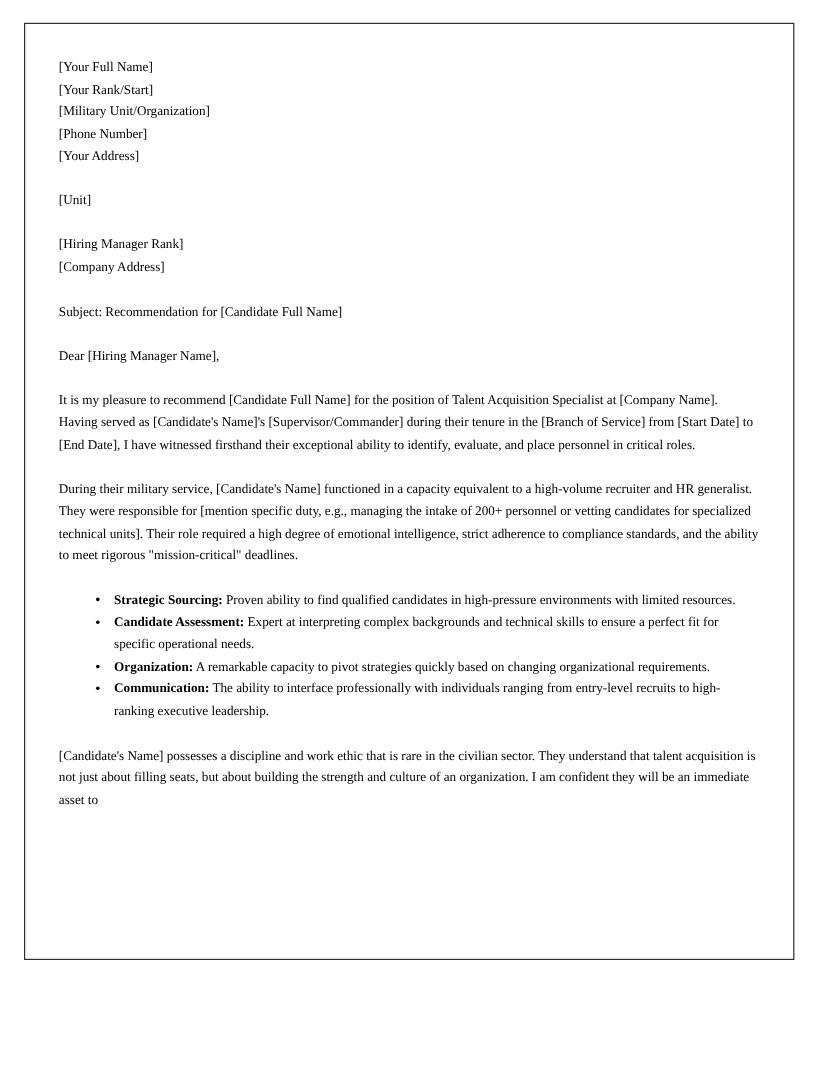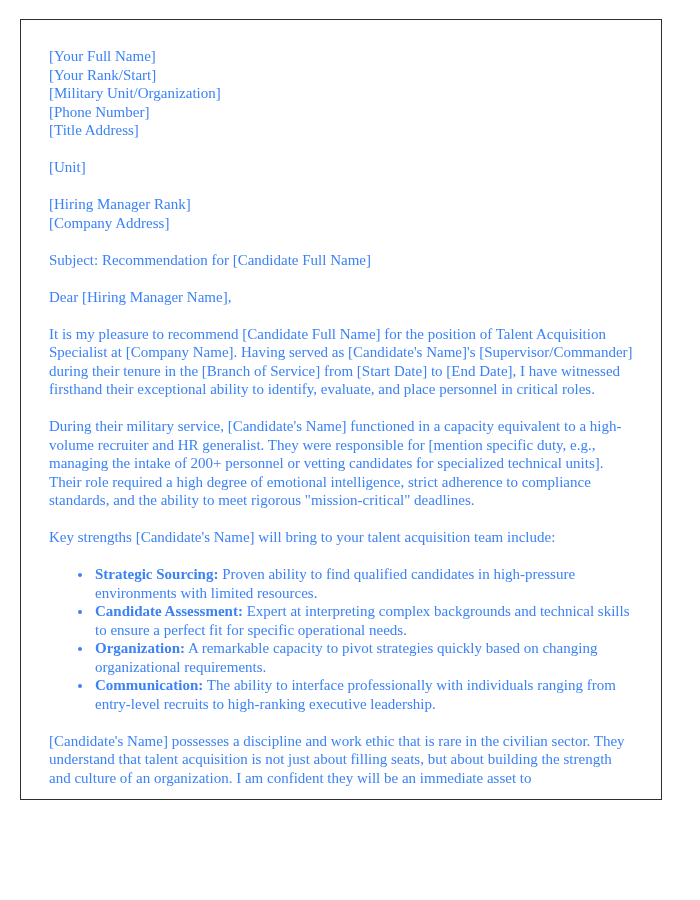--- a/index.html
+++ b/index.html
@@ -19,23 +19,23 @@
     top: 19px;
     width: 642px;
     height: 781px;
     box-sizing: border-box;
     border: 1px solid #2f2f2f;
     background: #ffffff;
     overflow: hidden;
   }
   .letter-content {
     padding: 27px 28px 0 28px;
-    font-size: 15px;
+    font-size: 11px;
     line-height: 18.5px;
-    color: #3b82f6;
+    color: #000000;
   }
   .letter-content p,
   .letter-content .block {
     margin: 0 0 18.5px 0;
   }
   .block div {
     margin: 0;
   }
   ul.strengths {
     margin: 0 0 18.5px 0;
@@ -55,39 +55,38 @@
 <body>
 
 <div class="letter-frame">
   <div class="letter-content">
 
     <div class="block">
       <div>[Your Full Name]</div>
       <div>[Your Rank/Start]</div>
       <div>[Military Unit/Organization]</div>
       <div>[Phone Number]</div>
-      <div>[Title Address]</div>
+      <div>[Your Address]</div>
     </div>
 
     <p>[Unit]</p>
 
     <div class="block">
       <div>[Hiring Manager Rank]</div>
       <div>[Company Address]</div>
     </div>
 
     <p>Subject: Recommendation for [Candidate Full Name]</p>
 
     <p>Dear [Hiring Manager Name],</p>
 
     <p>It is my pleasure to recommend [Candidate Full Name] for the position of Talent Acquisition Specialist at [Company Name]. Having served as [Candidate's Name]'s [Supervisor/Commander] during their tenure in the [Branch of Service] from [Start Date] to [End Date], I have witnessed firsthand their exceptional ability to identify, evaluate, and place personnel in critical roles.</p>
 
     <p>During their military service, [Candidate's Name] functioned in a capacity equivalent to a high-volume recruiter and HR generalist. They were responsible for [mention specific duty, e.g., managing the intake of 200+ personnel or vetting candidates for specialized technical units]. Their role required a high degree of emotional intelligence, strict adherence to compliance standards, and the ability to meet rigorous "mission-critical" deadlines.</p>
 
-    <p>Key strengths [Candidate's Name] will bring to your talent acquisition team include:</p>
 
     <ul class="strengths">
       <li><strong>Strategic Sourcing:</strong><span> Proven ability to find qualified candidates in high-pressure environments with limited resources.</span></li>
       <li><strong>Candidate Assessment:</strong><span> Expert at interpreting complex backgrounds and technical skills to ensure a perfect fit for specific operational needs.</span></li>
       <li><strong>Organization:</strong><span> A remarkable capacity to pivot strategies quickly based on changing organizational requirements.</span></li>
       <li><strong>Communication:</strong><span> The ability to interface professionally with individuals ranging from entry-level recruits to high-ranking executive leadership.</span></li>
     </ul>
 
     <p>[Candidate's Name] possesses a discipline and work ethic that is rare in the civilian sector. They understand that talent acquisition is not just about filling seats, but about building the strength and culture of an organization. I am confident they will be an immediate asset to</p>
 

